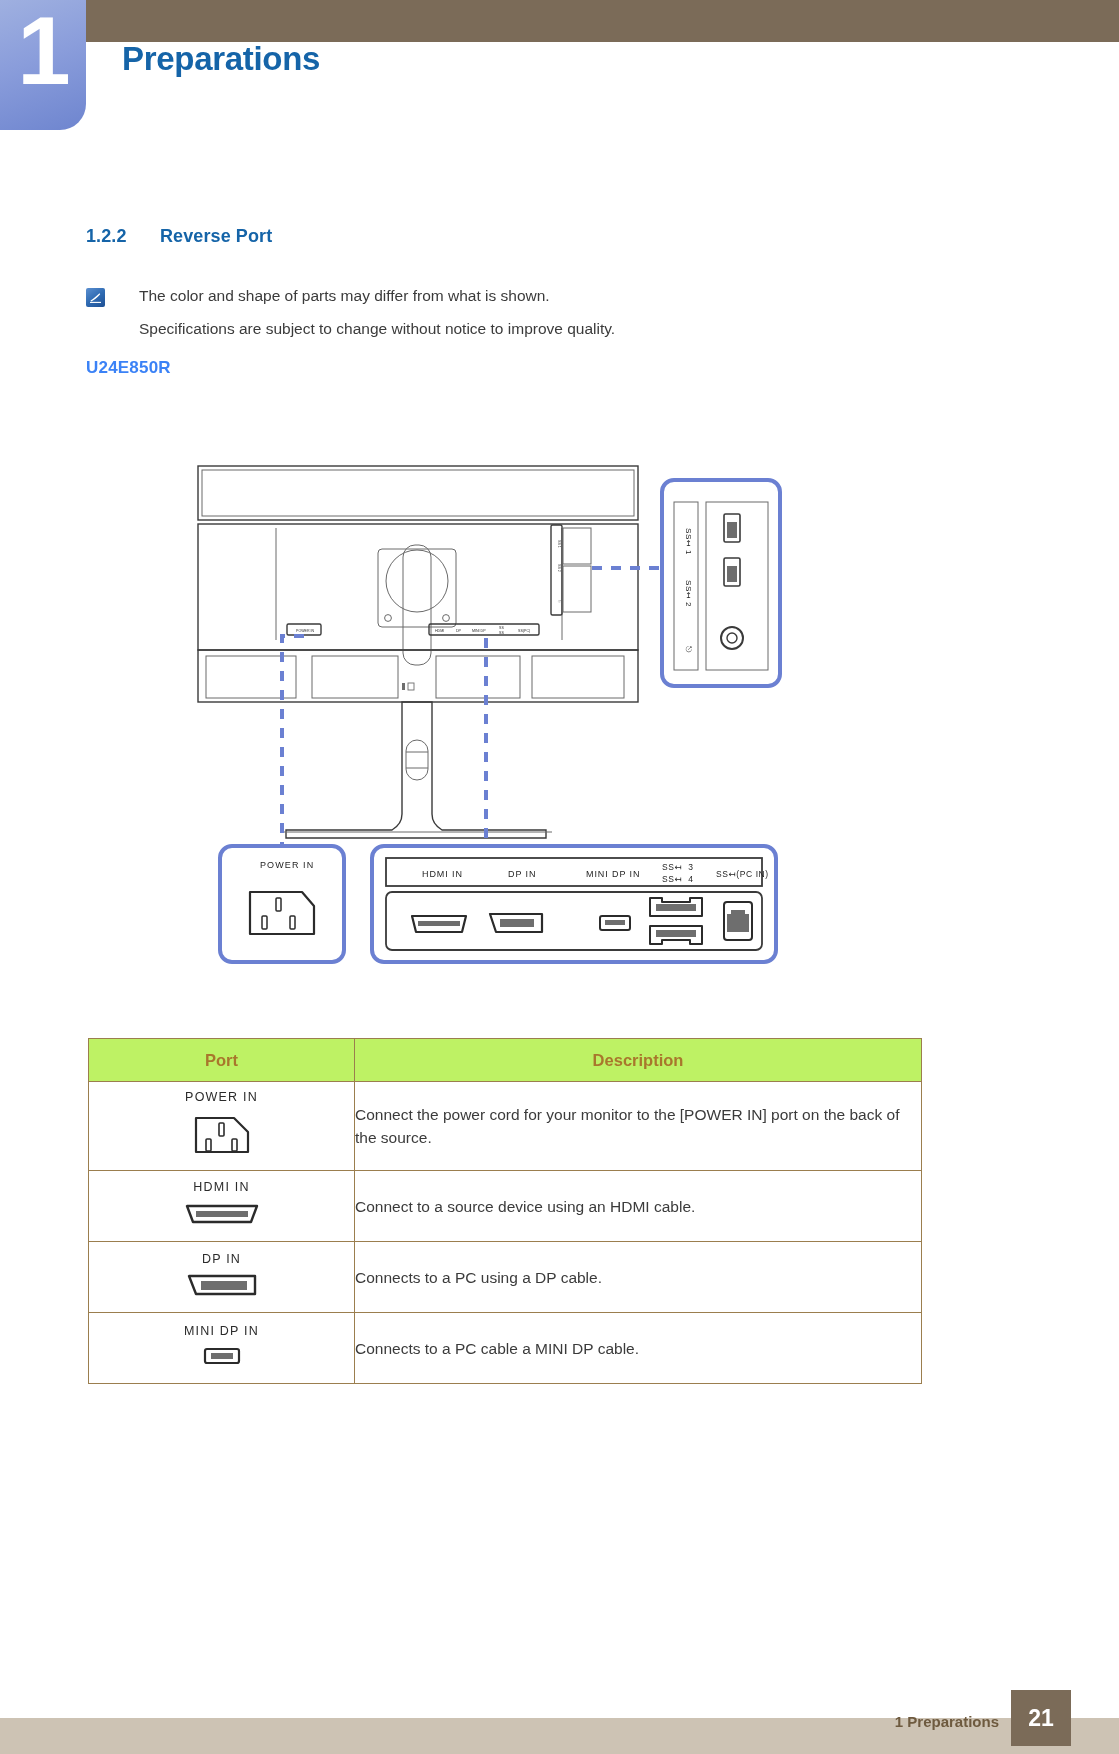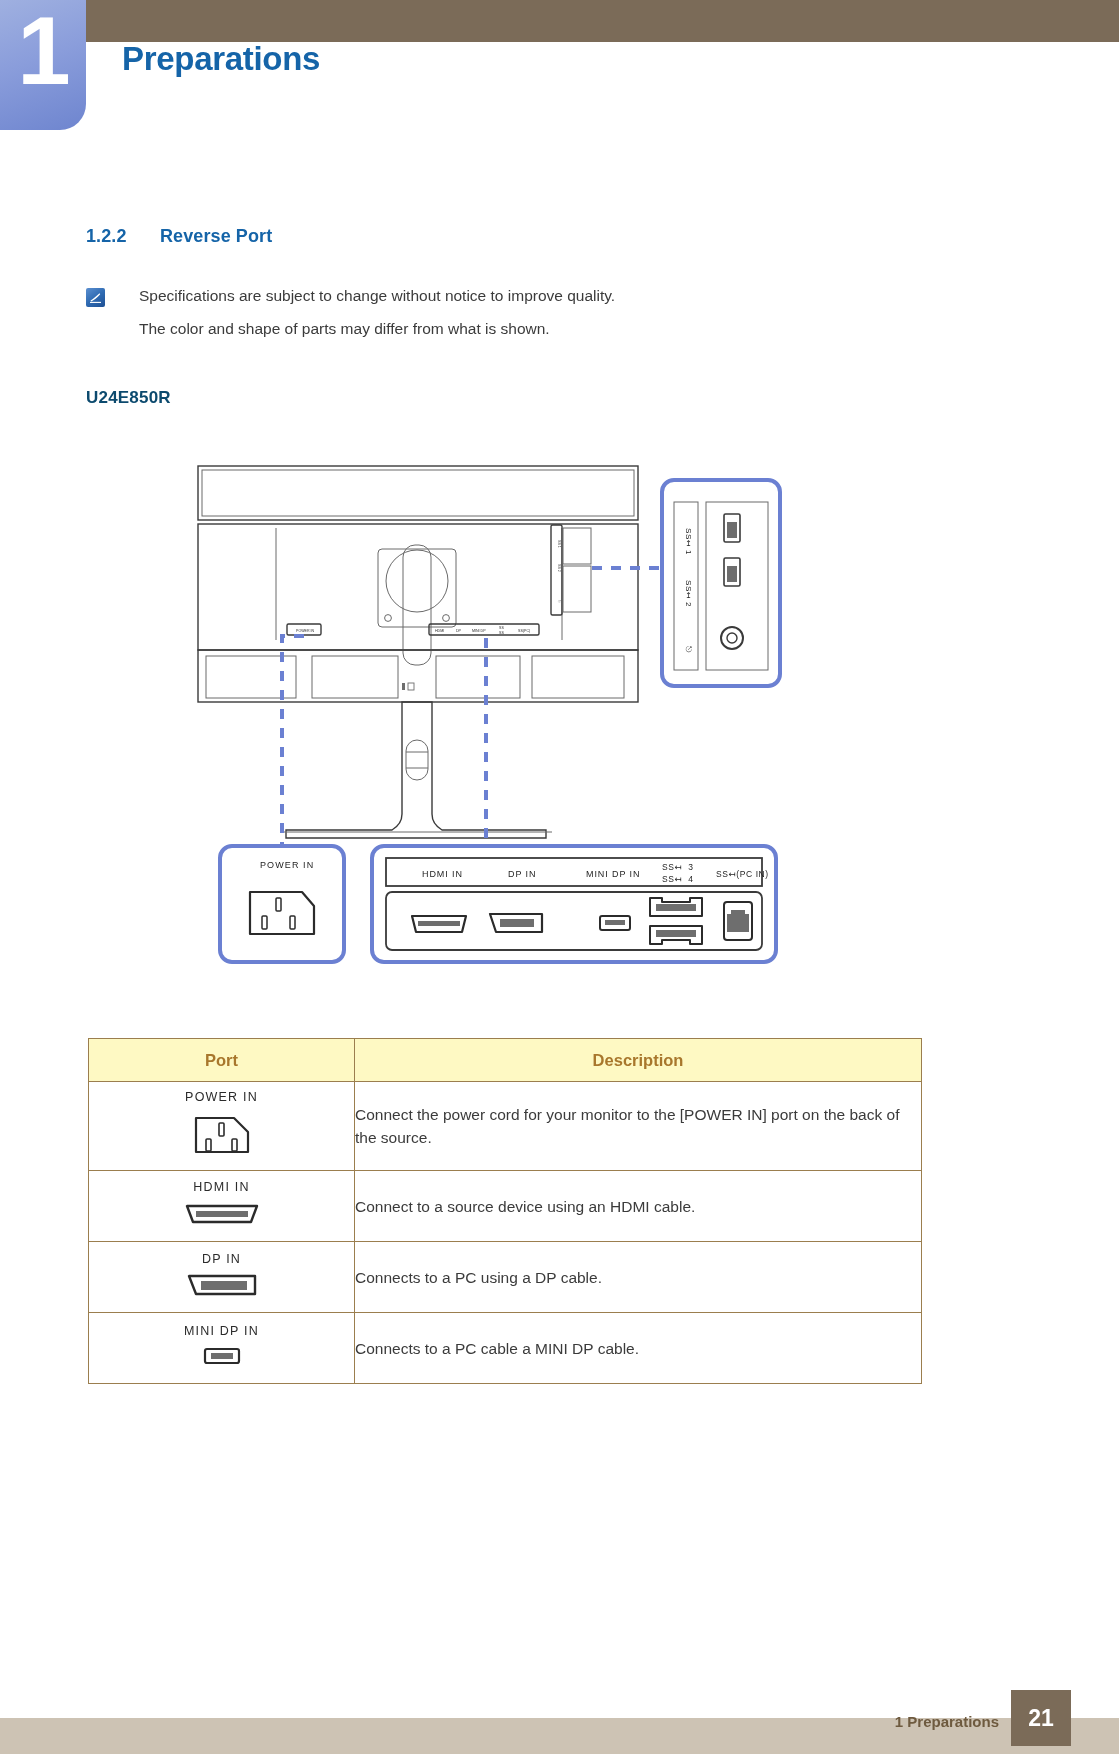--- a/index.html
+++ b/index.html
@@ -46,39 +46,39 @@
   .note-icon .quill{
     position:absolute;left:3px;top:3px;width:13px;height:13px;
   }
   .note-lines{position:absolute;left:53px;top:0;}
   .note-lines p{
     margin:0 0 14px 0;color:#3b3b3b;font-size:15.5px;line-height:19px;
   }
 
   
   .model-name{
-    position:absolute;left:86px;top:388px;color:#0c4a6e;
+    position:absolute;left:86px;top:358px;color:#3b82f6;
     font-size:17px;font-weight:700;letter-spacing:0.2px;
   }
 
   
   .diagram{position:absolute;left:150px;top:440px;width:700px;height:570px;}
 
   
   .port-table{
     position:absolute;left:88px;top:1038px;width:834px;
     border-collapse:collapse;
   }
   .port-table th,.port-table td{
     border:1px solid #9b7e4e;
     padding:0;
     vertical-align:middle;
   }
   .port-table thead th{
-    background:#fef9c3;color:#a8772c;font-size:16.5px;font-weight:700;
+    background:#bef264;color:#a8772c;font-size:16.5px;font-weight:700;
     height:42px;text-align:center;
   }
   .col-port{width:265px;}
   .cell-port{
     text-align:center;padding:12px 0 14px 0;
   }
   .cell-port .plabel{
     display:block;font-size:12.5px;color:#2b2b2b;letter-spacing:1.2px;
     margin-bottom:6px;font-family:"Liberation Sans", sans-serif;
   }
@@ -118,22 +118,22 @@
 </div>
 
 <div class="note">
   <div class="note-icon">
     <svg class="quill" viewBox="0 0 13 13">
       <path d="M1.5 9.5 C4 8 7 5.5 10.5 2.2 L11.2 3.2 C8 6.8 5 9 2.2 10.4 Z" fill="#ffffff"></path>
       <path d="M1 11.4 L12 11.4" stroke="#ffffff" stroke-width="1.1" fill="none"></path>
     </svg>
   </div>
   <div class="note-lines">
+    <p>The color and shape of parts may differ from what is shown.</p>
     <p>Specifications are subject to change without notice to improve quality.</p>
-    <p>The color and shape of parts may differ from what is shown.</p>
   </div>
 </div>
 
 <div class="model-name">U24E850R</div>
 
 <div class="diagram">
   <svg width="700" height="570" viewBox="0 0 700 570">
     <defs>
       <style>
         .ln{fill:none;stroke:#3a3a3a;stroke-width:1.4;}

